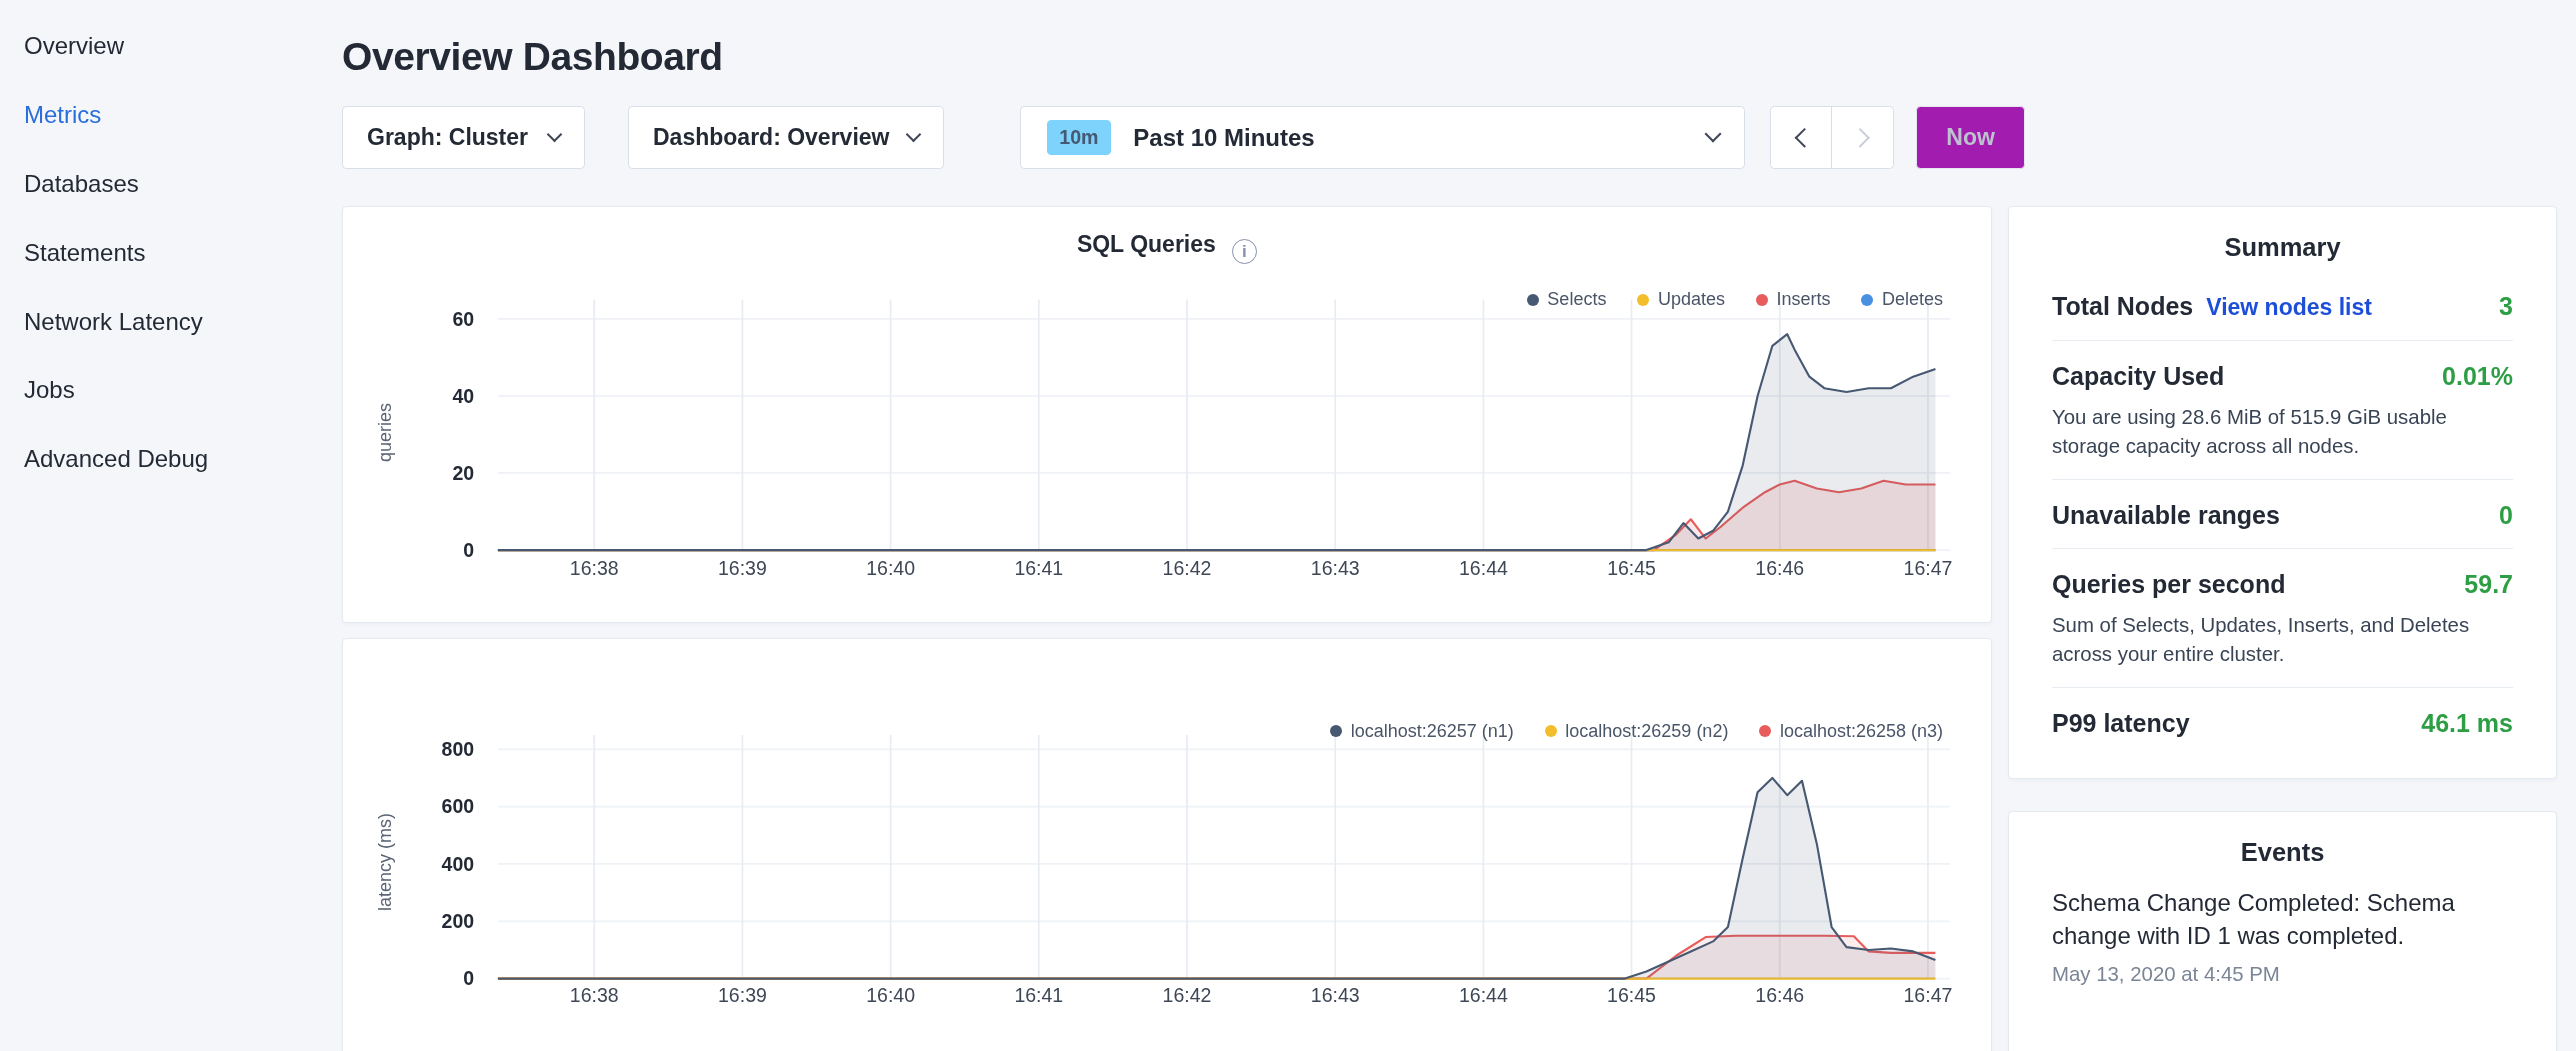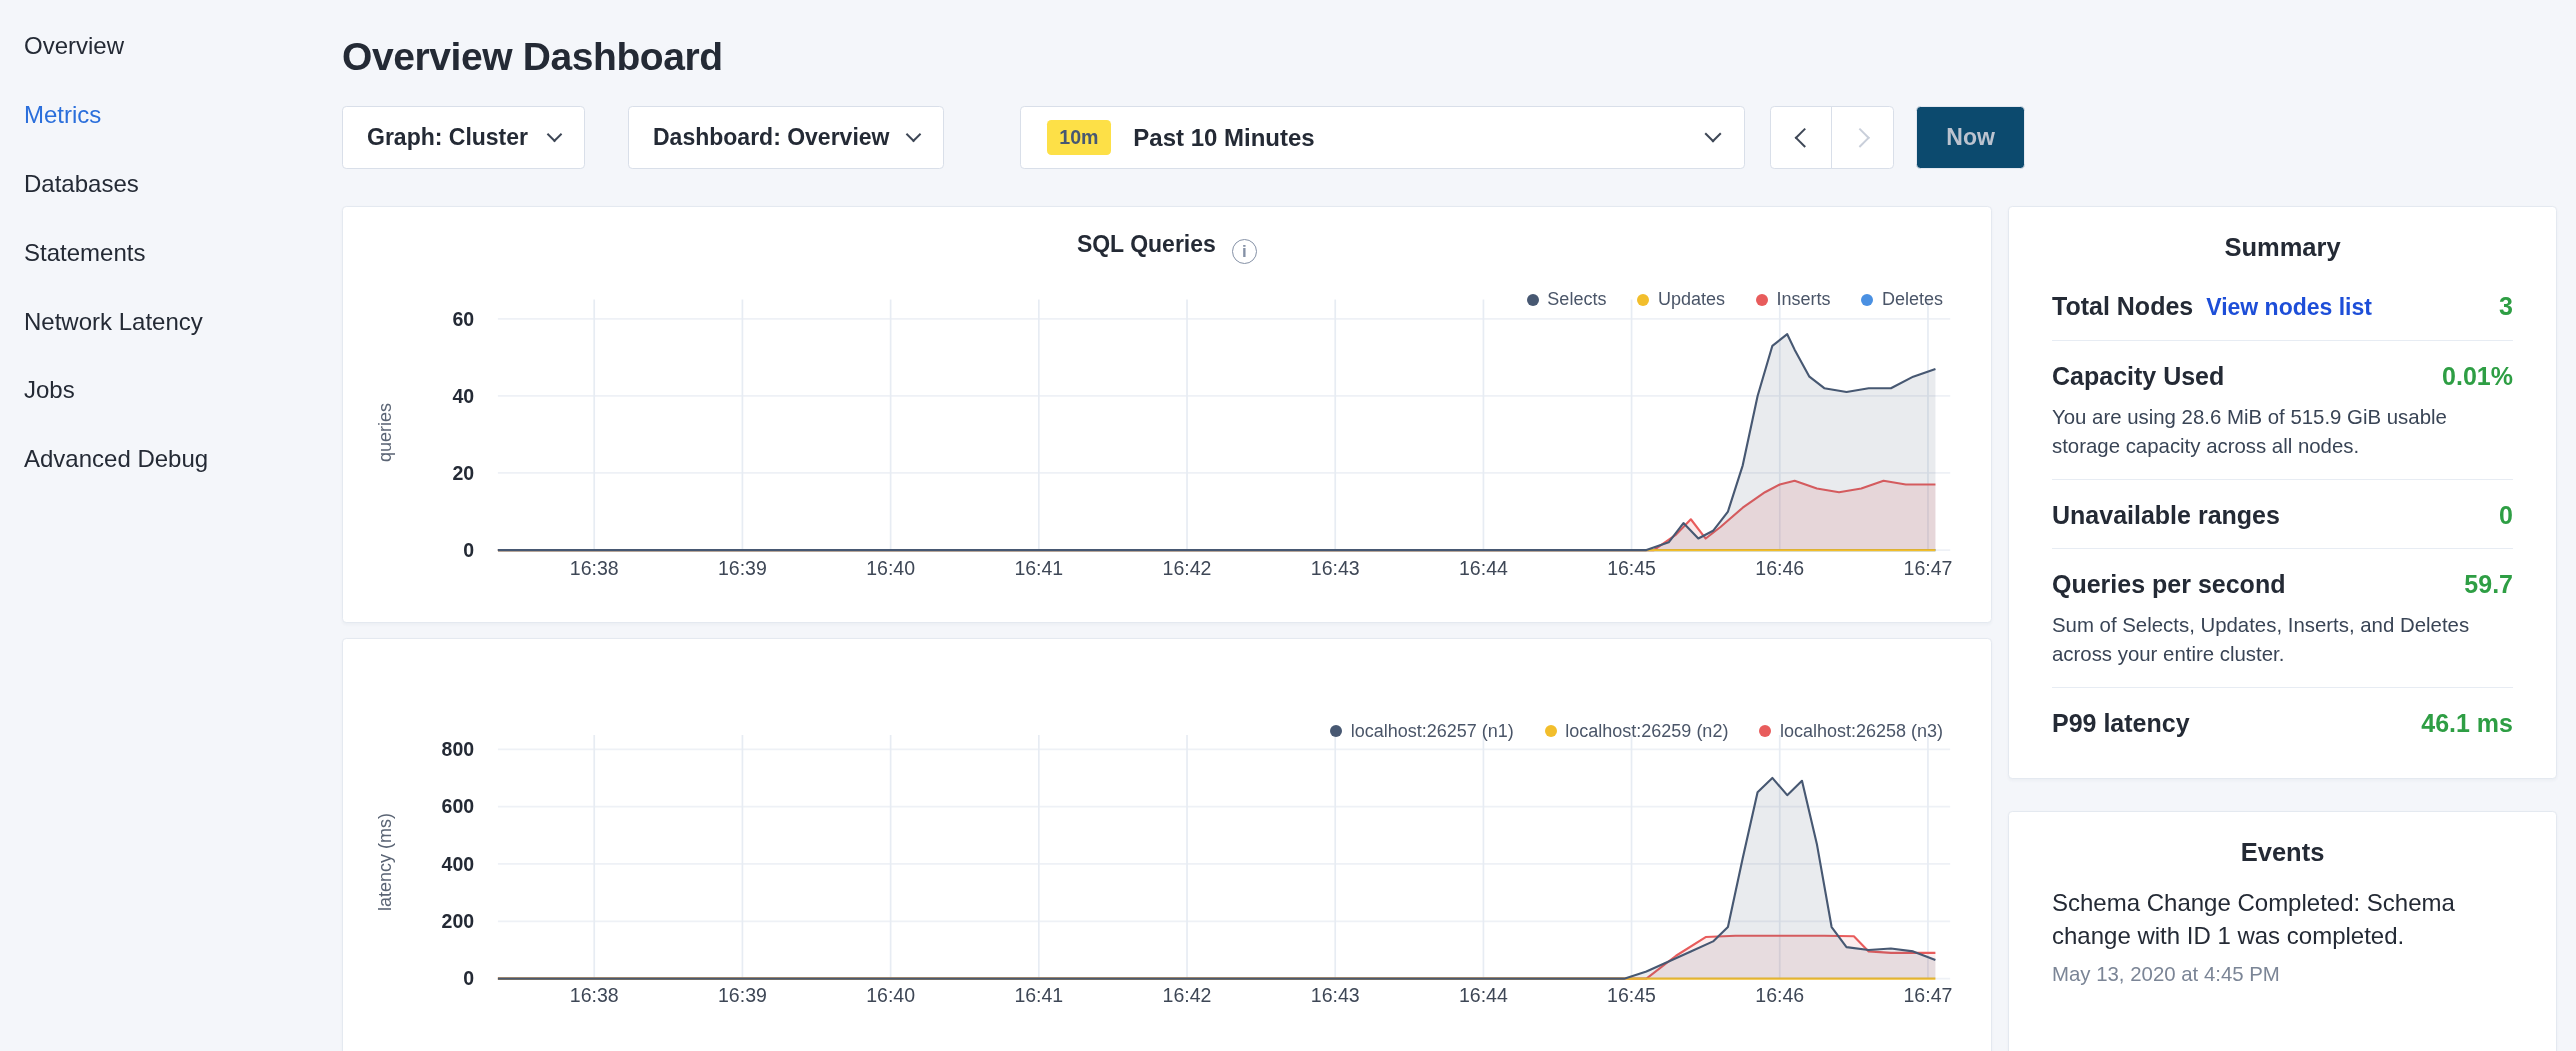--- a/index.html
+++ b/index.html
@@ -31,32 +31,32 @@
   .dropdown { padding:0 24px; }
   .dd-graph { width:243px; margin-right:43px; }
   .dd-dash  { width:316px; margin-right:76px; }
   .chev {
     width:11px; height:11px; border-right:2.6px solid #3e4756; border-bottom:2.6px solid #3e4756;
     transform:rotate(45deg); margin-top:-6.8px;
   }
   .dropdown .chev { margin-left:auto; }
   .time-select { width:725px; padding:0 25.5px; }
   .time-badge {
-    background:#fde047; color:#475872; font-size:19.6px; font-weight:700;
+    background:#7dd3fc; color:#475872; font-size:19.6px; font-weight:700;
     padding:6px 12.8px; border-radius:4.3px; margin-right:22px;
   }
   .time-label { font-size:24px; font-weight:700; }
   .time-select .chev { margin-left:auto; width:12px; height:12px; }
   .pager { display:flex; margin-left:25px; }
   .pager .btn { width:63px; justify-content:center; }
   .pager .btn:first-child { border-radius:4.3px 0 0 4.3px; }
   .pager .btn:last-child { border-radius:0 4.3px 4.3px 0; margin-left:-1.7px; }
   .chev-left  { width:13.6px; height:13.6px; border-right:2.6px solid #3e4756; border-bottom:2.6px solid #3e4756; transform:rotate(135deg); margin-left:6.8px; }
   .chev-right { width:13.6px; height:13.6px; border-right:2.6px solid #c9cfda; border-bottom:2.6px solid #c9cfda; transform:rotate(-45deg); margin-right:6.8px; }
-  .now-btn { margin-left:22px; padding:0 29px; background:#0c4a6e; border-color:#e3e8f0; color:#bcc3cf; cursor:default; }
+  .now-btn { margin-left:22px; padding:0 29px; background:#a21caf; border-color:#e3e8f0; color:#bcc3cf; cursor:default; }
 
   
   .content-grid { display:flex; gap:16px; align-items:flex-start; }
   .charts-col { width:1650px; display:flex; flex-direction:column; gap:14.5px; flex-shrink:0; }
   .right-col  { width:549px; display:flex; flex-direction:column; gap:32px; flex-shrink:0; }
   .card {
     background:#fff; border:1.7px solid #e4e9f0; border-radius:4.3px;
     box-shadow:0 1.7px 2.6px rgba(60,70,90,0.04);
   }
 

